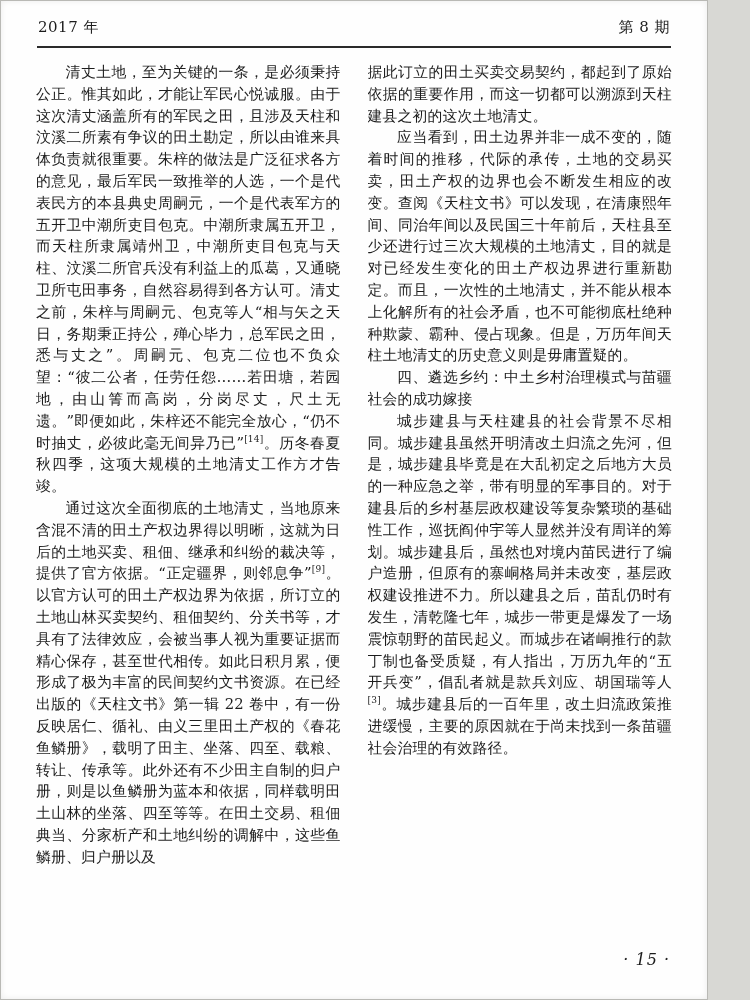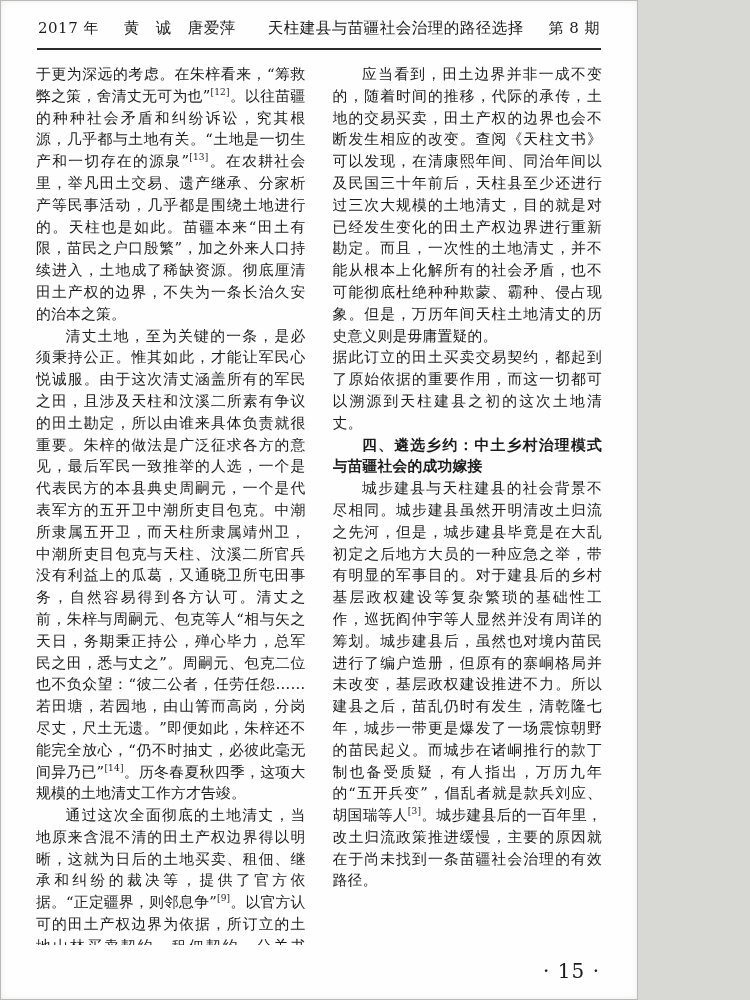--- a/index.html
+++ b/index.html
@@ -1,18 +1,18 @@
 <!DOCTYPE html>
 <html><head>
 <meta charset="utf-8">
 <style>
   html,body{margin:0;padding:0;background:#d8d8d4;}
   .page{
     position:relative;
-    width:638px;height:1000px;
+    width:708px;height:1000px;
     background:#fefefe;
     box-sizing:border-box;
     border:1px solid #b9b9b5;
     box-shadow:inset 0 0 6px rgba(0,0,0,0.08);
     font-family:"DejaVu Serif","Liberation Serif",serif;
     color:#1c1c1c;
     overflow:hidden;
   }
   .hdr{
     display:flex;
@@ -40,52 +40,51 @@
   }
   .para{
     margin:0;
     font-size:14.8px;
     line-height:21.8px;
     text-indent:2em;
     letter-spacing:0.2px;
     word-break:break-all;
   }
   .para.noind{text-indent:0;}
-  .para.heading{font-weight:bold;font-family:"DejaVu Sans","Liberation Sans",sans-serif;}
+  .para.heading{font-weight:normal;font-family:"DejaVu Sans","Liberation Sans",sans-serif;}
   .para sup{font-size:9px;line-height:0;vertical-align:super;}
   .ftr{
     position:absolute;
     right:37px;
-    bottom:16px;
-    font-size:20px;
+    bottom:30px;
+    font-size:16px;
     letter-spacing:1px;
+    font-style:italic;
   }
 </style>
 </head>
 <body>
 
 <div class="page">
 
   <div class="hdr">
     <span class="hy">2017 年</span>
-    <span class="ht">黄　诚　唐爱萍　　天柱建县与苗疆社会治理的路径选择</span>
     <span class="hi">第 8 期</span>
   </div>
 
   <div class="rule"></div>
 
   <div class="cols">
     <div class="col">
-      <p class="para noind">于更为深远的考虑。在朱梓看来，“筹救弊之策，舍清丈无可为也”<sup>[12]</sup>。以往苗疆的种种社会矛盾和纠纷诉讼，究其根源，几乎都与土地有关。“土地是一切生产和一切存在的源泉”<sup>[13]</sup>。在农耕社会里，举凡田土交易、遗产继承、分家析产等民事活动，几乎都是围绕土地进行的。天柱也是如此。苗疆本来“田土有限，苗民之户口殷繁”，加之外来人口持续进入，土地成了稀缺资源。彻底厘清田土产权的边界，不失为一条长治久安的治本之策。</p>
       <p class="para">清丈土地，至为关键的一条，是必须秉持公正。惟其如此，才能让军民心悦诚服。由于这次清丈涵盖所有的军民之田，且涉及天柱和汶溪二所素有争议的田土勘定，所以由谁来具体负责就很重要。朱梓的做法是广泛征求各方的意见，最后军民一致推举的人选，一个是代表民方的本县典史周嗣元，一个是代表军方的五开卫中潮所吏目包克。中潮所隶属五开卫，而天柱所隶属靖州卫，中潮所吏目包克与天柱、汶溪二所官兵没有利益上的瓜葛，又通晓卫所屯田事务，自然容易得到各方认可。清丈之前，朱梓与周嗣元、包克等人“相与矢之天日，务期秉正持公，殚心毕力，总军民之田，悉与丈之”。周嗣元、包克二位也不负众望：“彼二公者，任劳任怨……若田塘，若园地，由山箐而高岗，分岗尽丈，尺土无遗。”即便如此，朱梓还不能完全放心，“仍不时抽丈，必彼此毫无间异乃已”<sup>[14]</sup>。历冬春夏秋四季，这项大规模的土地清丈工作方才告竣。</p>
       <p class="para">通过这次全面彻底的土地清丈，当地原来含混不清的田土产权边界得以明晰，这就为日后的土地买卖、租佃、继承和纠纷的裁决等，提供了官方依据。“正定疆界，则邻息争”<sup>[9]</sup>。以官方认可的田土产权边界为依据，所订立的土地山林买卖契约、租佃契约、分关书等，才具有了法律效应，会被当事人视为重要证据而精心保存，甚至世代相传。如此日积月累，便形成了极为丰富的民间契约文书资源。在已经出版的《天柱文书》第一辑 22 卷中，有一份反映居仁、循礼、由义三里田土产权的《春花鱼鳞册》，载明了田主、坐落、四至、载粮、转让、传承等。此外还有不少田主自制的归户册，则是以鱼鳞册为蓝本和依据，同样载明田土山林的坐落、四至等等。在田土交易、租佃典当、分家析产和土地纠纷的调解中，这些鱼鳞册、归户册以及</p>
     </div>
     <div class="col">
+      <p class="para noind">据此订立的田土买卖交易契约，都起到了原始依据的重要作用，而这一切都可以溯源到天柱建县之初的这次土地清丈。</p>
       <p class="para">应当看到，田土边界并非一成不变的，随着时间的推移，代际的承传，土地的交易买卖，田土产权的边界也会不断发生相应的改变。查阅《天柱文书》可以发现，在清康熙年间、同治年间以及民国三十年前后，天柱县至少还进行过三次大规模的土地清丈，目的就是对已经发生变化的田土产权边界进行重新勘定。而且，一次性的土地清丈，并不能从根本上化解所有的社会矛盾，也不可能彻底杜绝种种欺蒙、霸种、侵占现象。但是，万历年间天柱土地清丈的历史意义则是毋庸置疑的。</p>
-      <p class="para noind">据此订立的田土买卖交易契约，都起到了原始依据的重要作用，而这一切都可以溯源到天柱建县之初的这次土地清丈。</p>
       <p class="para heading">四、遴选乡约：中土乡村治理模式与苗疆社会的成功嫁接</p>
       <p class="para">城步建县与天柱建县的社会背景不尽相同。城步建县虽然开明清改土归流之先河，但是，城步建县毕竟是在大乱初定之后地方大员的一种应急之举，带有明显的军事目的。对于建县后的乡村基层政权建设等复杂繁琐的基础性工作，巡抚阎仲宇等人显然并没有周详的筹划。城步建县后，虽然也对境内苗民进行了编户造册，但原有的寨峒格局并未改变，基层政权建设推进不力。所以建县之后，苗乱仍时有发生，清乾隆七年，城步一带更是爆发了一场震惊朝野的苗民起义。而城步在诸峒推行的款丁制也备受质疑，有人指出，万历九年的“五开兵变”，倡乱者就是款兵刘应、胡国瑞等人<sup>[3]</sup>。城步建县后的一百年里，改土归流政策推进缓慢，主要的原因就在于尚未找到一条苗疆社会治理的有效路径。</p>
 
     </div>
   </div>
 
   <div class="ftr">
     <span>· 15 ·</span>
   </div>
 

